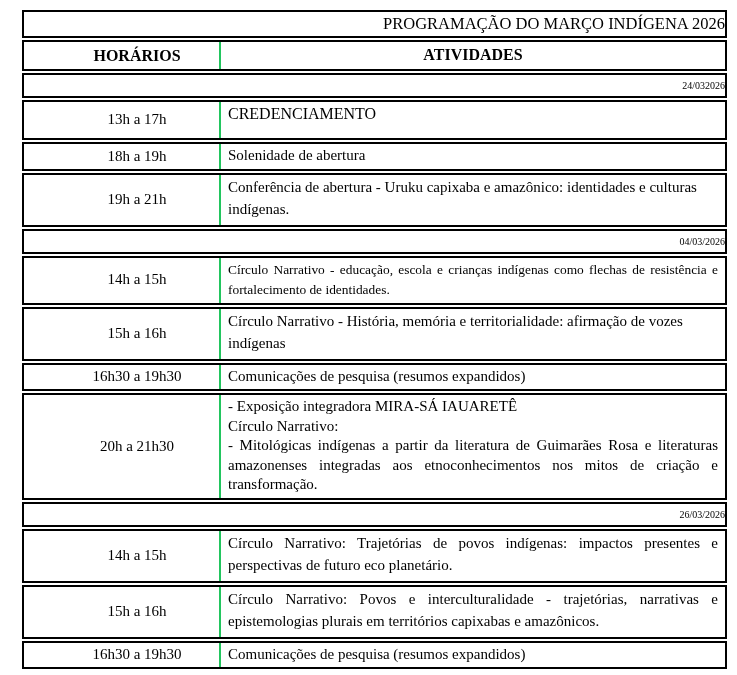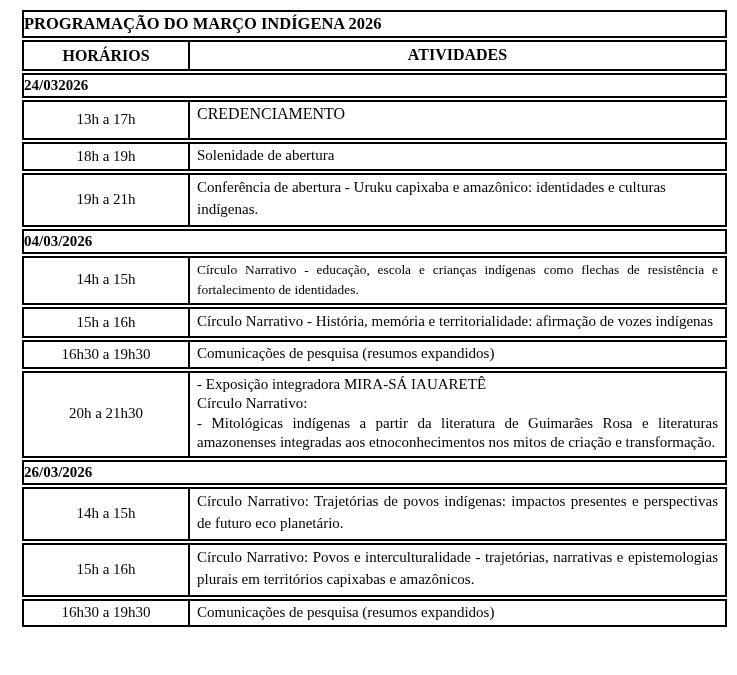--- a/index.html
+++ b/index.html
@@ -17,56 +17,57 @@
   .row {
     display: flex;
     border: 2px solid #000000;
     background: #ffffff;
     margin-bottom: 2px;
   }
   .cell { font-size: 15px; line-height: 19.5px; }
   .time {
     width: 166px;
     flex: 0 0 166px;
-    border-right: 2px solid #000000;
+    border-right: 2px solid #22c55e;
     display: flex;
     align-items: center;
     justify-content: center;
     text-align: center;
     padding: 2px 16px;
+    margin-left: 31px;
   }
   .activity {
     flex: 1 1 auto;
     padding: 2px 7px 3px 7px;
   }
   .just { text-align: justify; }
   .sm { font-size: 13.4px; line-height: 20px; }
   .caps-lg { font-size: 16px; }
   .tall { min-height: 36px; border-radius: 9px; }
   .roomy { line-height: 22.5px; padding-top: 1px; padding-bottom: 4px; }
   .full {
     flex: 1 1 auto;
-    text-align: left;
-    font-weight: bold;
+    text-align: right;
+    font-weight: normal;
   }
   .title-row .full {
     font-size: 16.5px;
     line-height: 24px;
   }
   .header-row .time, .header-row .activity {
     font-weight: bold;
     font-size: 16px;
     line-height: 22px;
     text-align: center;
     display: flex;
     align-items: center;
     justify-content: center;
   }
   .section-row .full {
-    font-size: 15px;
+    font-size: 10px;
     line-height: 21px;
   }
   .line { min-height: 19.5px; }
 </style>
 </head>
 <body>
 
 <div class="schedule">
 
   <div class="row title-row">

